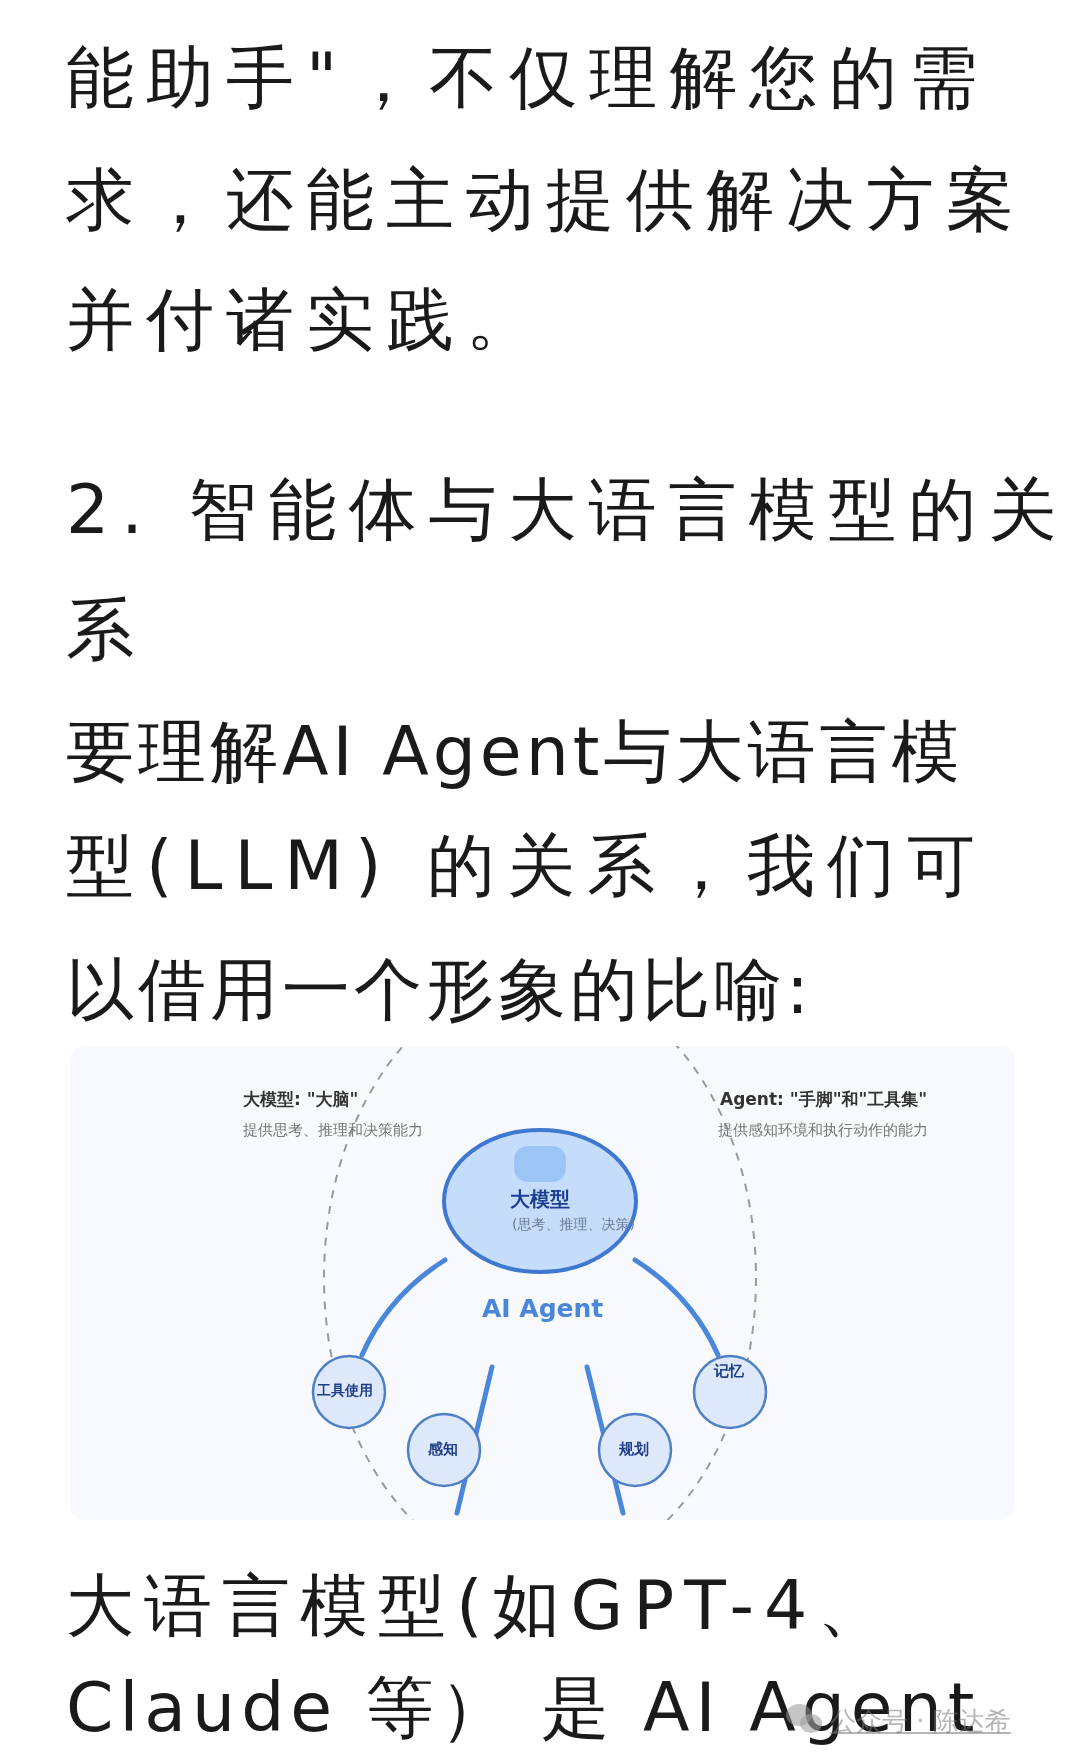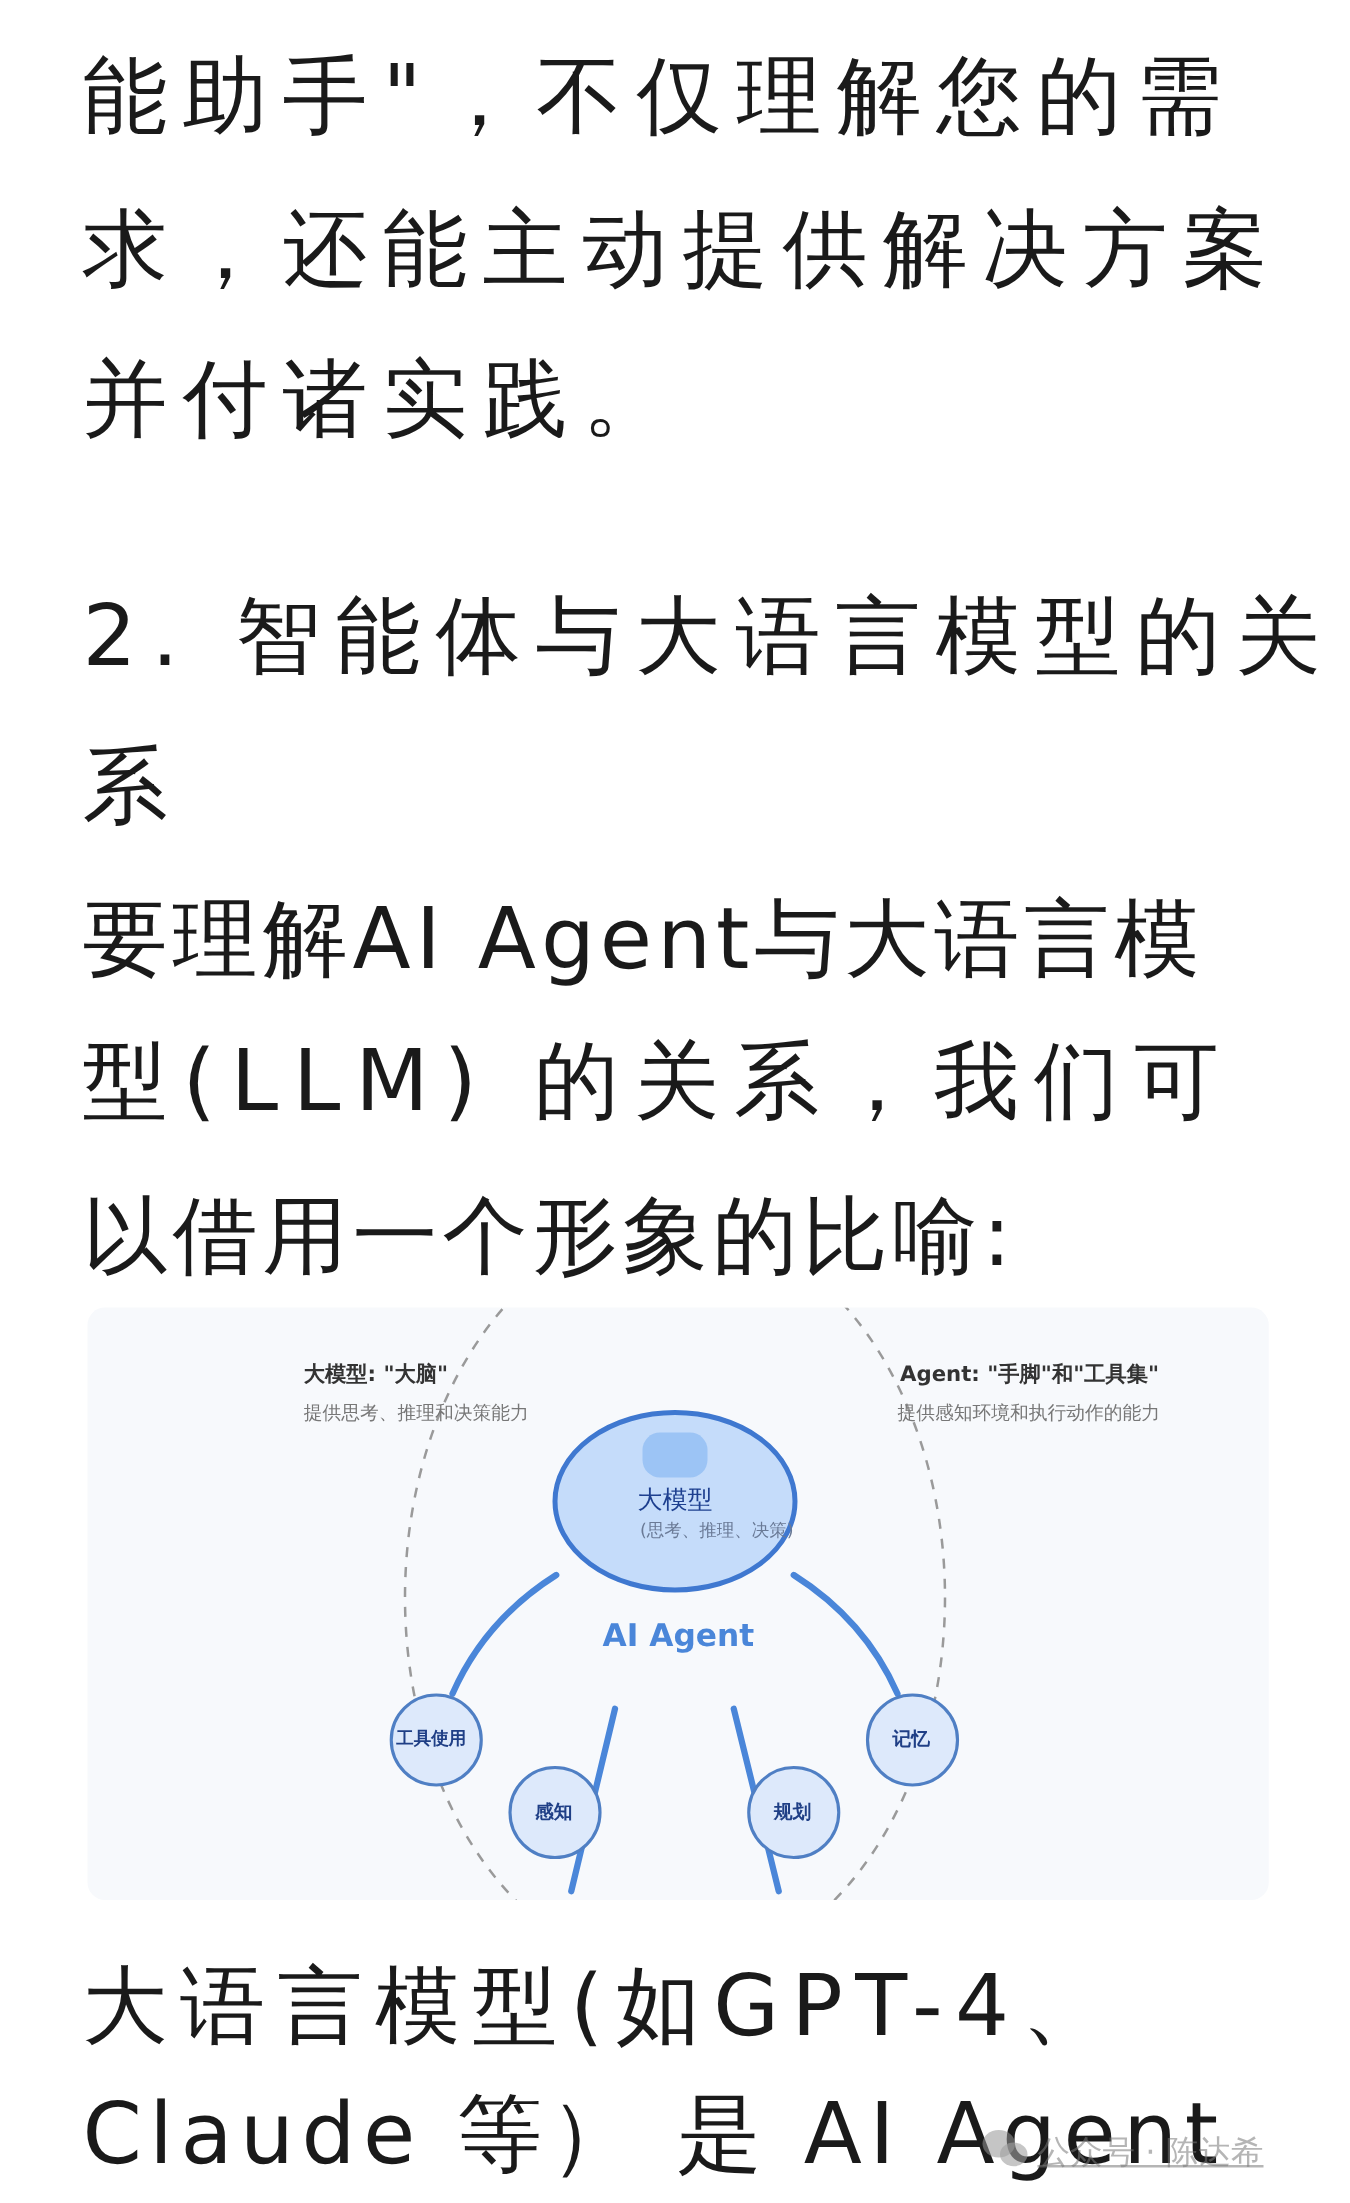--- a/index.html
+++ b/index.html
@@ -18,21 +18,21 @@
   .diagram {
     position: absolute; left: 70px; top: 1046px; width: 945px; height: 474px;
     background: #f7f9fc; border-radius: 14px; overflow: hidden;
   }
   .diagram svg { position: absolute; left: 0; top: 0; }
   .dtext { position: absolute; white-space: nowrap; }
   .d-title { font-size: 24px; font-weight: bold; color: #222; }
   .d-side-title { font-size: 17px; font-weight: bold; color: #333; }
   .d-side-sub { font-size: 15px; color: #777; }
   .node-label { font-size: 15px; font-weight: bold; color: #1f3f86; }
-  .core-label { font-size: 20px; font-weight: normal; color: #1d3f8f; }
+  .core-label { font-size: 20px; font-weight: bold; color: #1d3f8f; }
   .core-sub { font-size: 14px; color: #6a7a96; }
   .agent-label { font-size: 25px; font-weight: bold; color: #4a86d9; }
   .watermark {
     position: absolute; left: 786px; top: 1704px; height: 36px;
     display: flex; gap: 6px;
     color: rgba(120,120,120,0.55); font-size: 26px; text-decoration: underline;
   }
   .wechat-icon { width: 38px; height: 32px; position: relative; }
   .wechat-icon .b1 { position: absolute; left: 0; top: 0; width: 26px; height: 22px; border-radius: 50%; background: rgba(150,150,150,0.55); }
   .wechat-icon .b2 { position: absolute; left: 14px; top: 10px; width: 22px; height: 19px; border-radius: 50%; background: rgba(160,160,160,0.6); }
@@ -78,21 +78,21 @@
   <div class="dtext d-side-sub" style="left:648px; top:75px;">提供感知环境和执行动作的能力</div>
 
   <div class="dtext core-label" style="left:440px; top:140px;">大模型</div>
   <div class="dtext core-sub" style="left:405px; top:170px;margin-left:37px;">(思考、推理、决策)</div>
 
   <div class="dtext agent-label" style="left:412px; top:248px;">AI Agent</div>
 
   <div class="dtext node-label" style="left:247px; top:336px; font-size:14px;">工具使用</div>
   <div class="dtext node-label" style="left:358px; top:394px;">感知</div>
   <div class="dtext node-label" style="left:549px; top:394px;">规划</div>
-  <div class="dtext node-label" style="left:644px; top:336px;">记忆</div>
+  <div class="dtext node-label" style="left:644px; top:316px;">记忆</div>
 </div>
 
 <div class="line wide" style="top:1550px; letter-spacing:10px;margin-top:16px;">大语言模型(如GPT-4、</div>
 <div class="line" style="top:1668px; letter-spacing:6px;">Claude 等） 是 AI  Agent</div>
 
 <div class="watermark">
   <span class="wechat-icon">
       <span class="b1"></span>
       <span class="b2"></span>
     </span>

